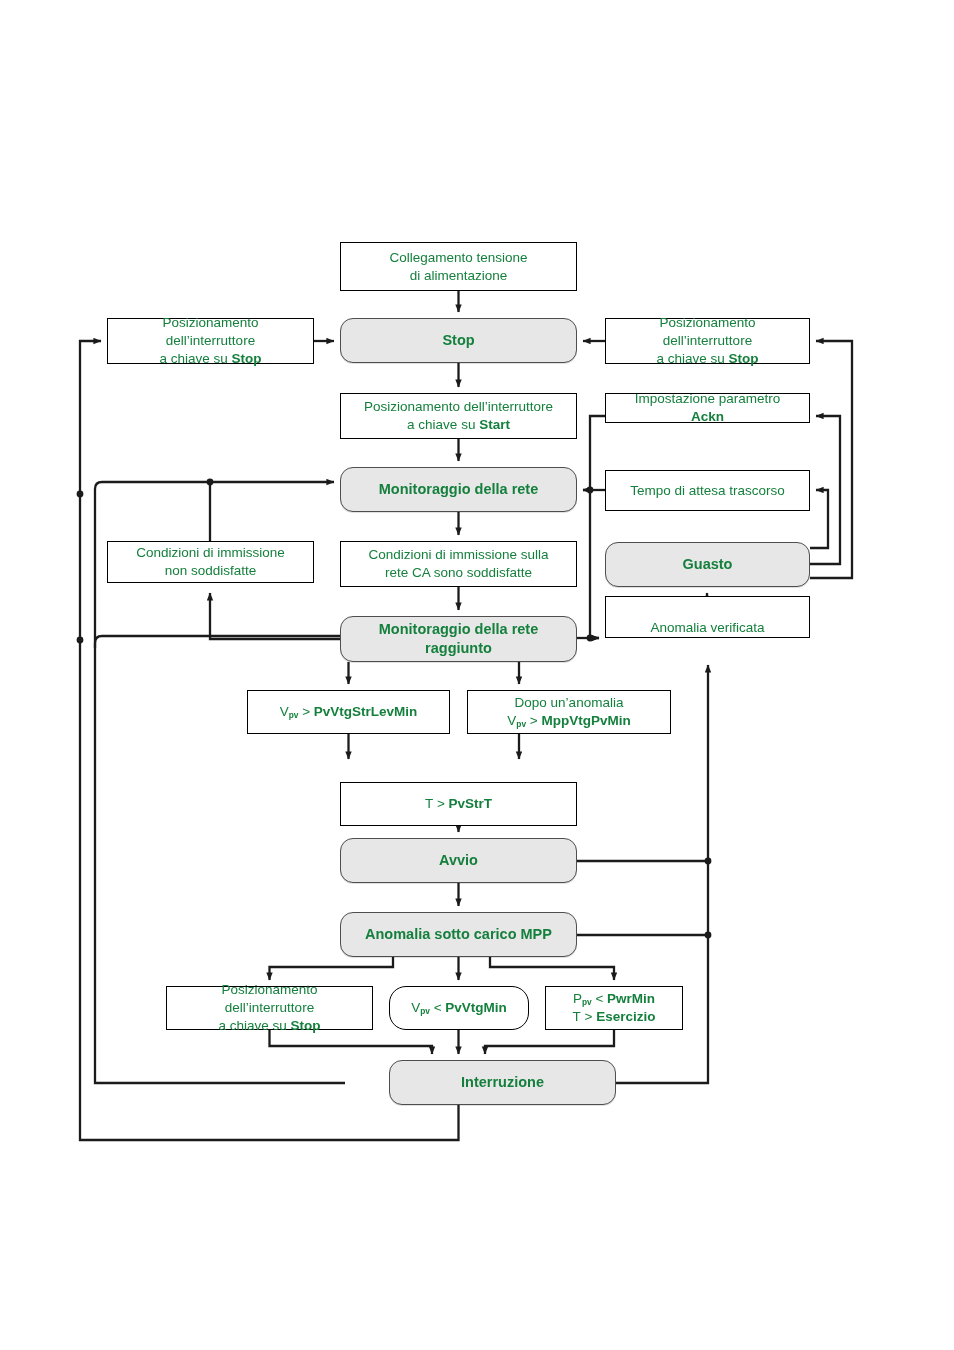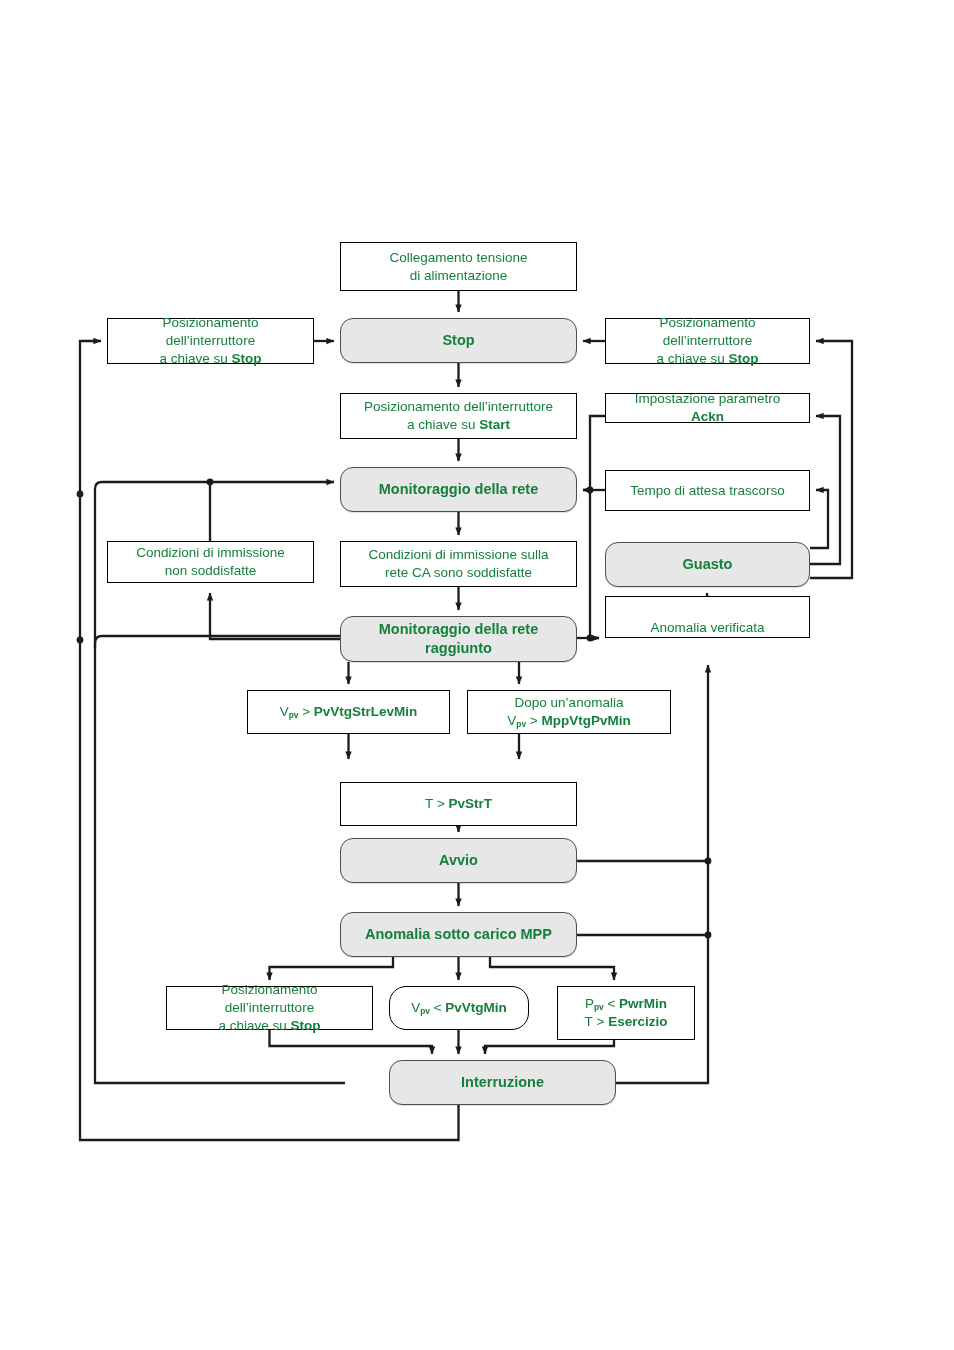--- a/index.html
+++ b/index.html
@@ -263,21 +263,21 @@
       <span class="ln1"><span>a chiave su </span><b>Stop</b></span>
     </div>
   </div>
 
   <div class="node" style="left:389px;top:986px;width:140px;height:44px;border-radius:17px;">
     <div class="inner">
       <span class="ln1"><span>V</span><sub>pv</sub>&nbsp;<span>&lt;</span>&nbsp;<b>PvVtgMin</b></span>
     </div>
   </div>
 
-  <div class="node" style="left:545px;top:986px;width:138px;height:54px;margin-left:12px;">
+  <div class="node" style="left:545px;top:986px;width:138px;height:44px;">
     <div class="inner">
       <span class="ln1"><span>P</span><sub>pv</sub>&nbsp;<span>&lt;</span>&nbsp;<b>PwrMin</b></span>
       <span class="ln1"><span>T</span>&nbsp;<span>&gt;</span>&nbsp;<b>Esercizio</b></span>
     </div>
   </div>
 
   <div class="node state" style="left:345px;top:1060px;width:227px;height:45px;margin-left:44px;">
     <div class="inner">
       <span>Interruzione</span>
     </div>

